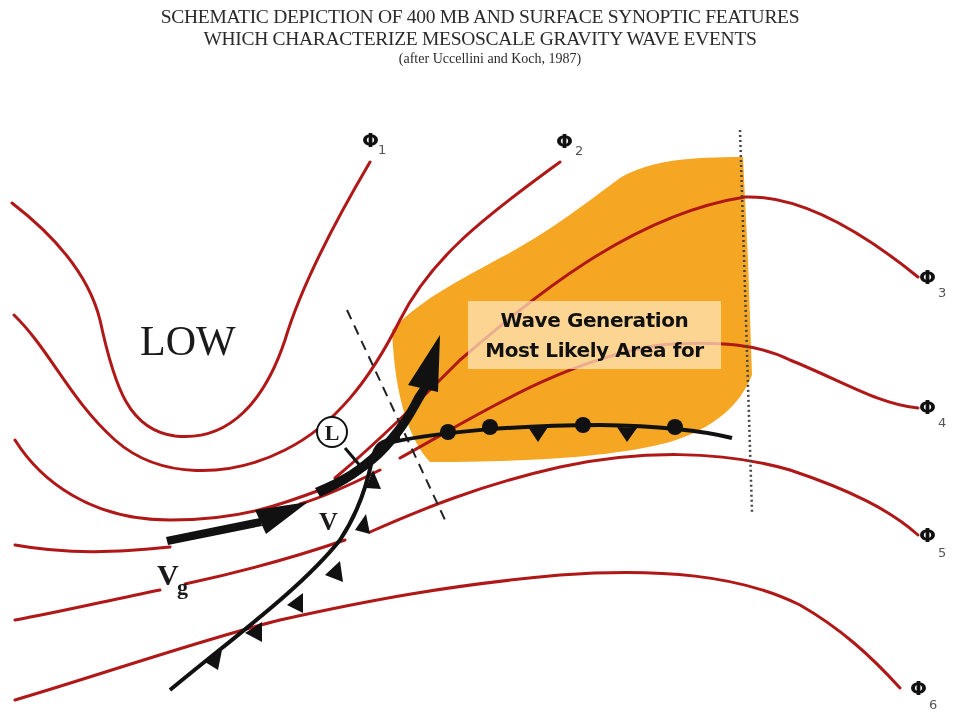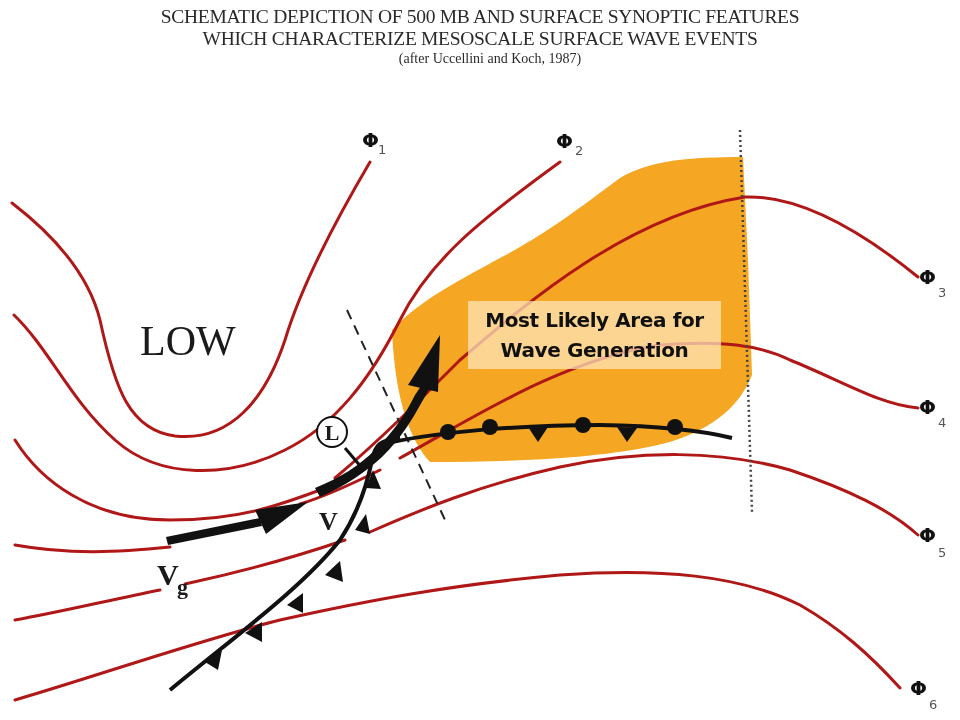--- a/index.html
+++ b/index.html
@@ -21,22 +21,22 @@
       letter-spacing: -0.4px;
     }
     .serif-lbl { font-family: "Liberation Serif", "DejaVu Serif", serif; fill: #1a1a1a; }
     .phi-lbl { font-family: "DejaVu Sans", "Liberation Sans", sans-serif; font-weight: bold; fill: #111; }
     .phi-sub { font-family: "DejaVu Sans", "Liberation Sans", sans-serif; fill: #555; }
   </style>
 </head>
 <body>
 
 <div class="title-block">
-  <div class="title-line">SCHEMATIC DEPICTION OF 500 MB AND SURFACE SYNOPTIC FEATURES</div>
-  <div class="title-line">WHICH CHARACTERIZE MESOSCALE SURFACE WAVE EVENTS</div>
+  <div class="title-line">SCHEMATIC DEPICTION OF 400 MB AND SURFACE SYNOPTIC FEATURES</div>
+  <div class="title-line">WHICH CHARACTERIZE MESOSCALE GRAVITY WAVE EVENTS</div>
   <div class="subtitle">(after Uccellini and Koch, 1987)</div>
 </div>
 
 <svg class="diagram" width="960" height="720" viewBox="0 0 960 720" xmlns="http://www.w3.org/2000/svg">
 
   <path d="M 392 330 C 420 300, 460 280, 500 258 C 550 232, 590 200, 620 178 C 650 160, 690 157, 743 157
            L 748 260 L 752 375 C 740 405, 715 428, 670 442 C 610 458, 520 462, 430 462 C 410 440, 395 400, 392 330 Z" fill="#f5a623"></path>
 
   <g fill="none" stroke="#b01818" stroke-width="3" stroke-linecap="round">
 
@@ -117,15 +117,15 @@
 
     <text x="919" y="542" font-size="20" class="phi-lbl">Φ</text>
     <text x="938" y="557" font-size="13" class="phi-sub">5</text>
 
     <text x="910" y="695" font-size="20" class="phi-lbl">Φ</text>
     <text x="929" y="709" font-size="13" class="phi-sub">6</text>
   </g>
 </svg>
 
 <div class="label-box">
+  <span>Wave Generation</span>
   <span>Most Likely Area for</span>
-  <span>Wave Generation</span>
 </div>
 
 </body></html>

